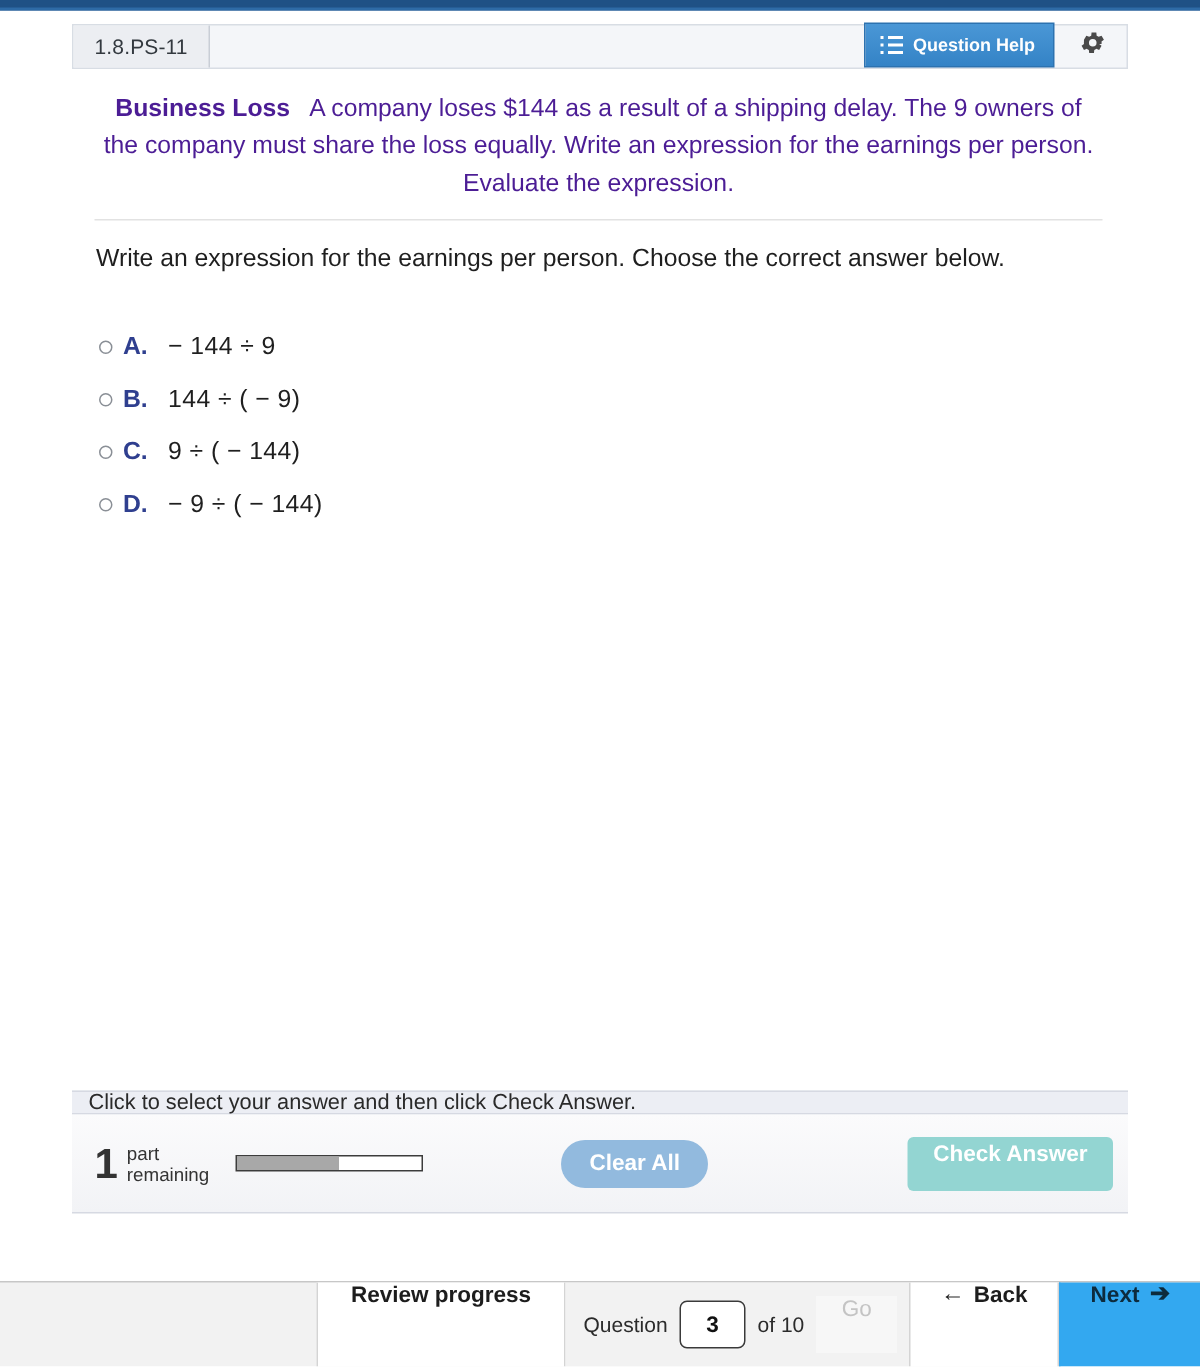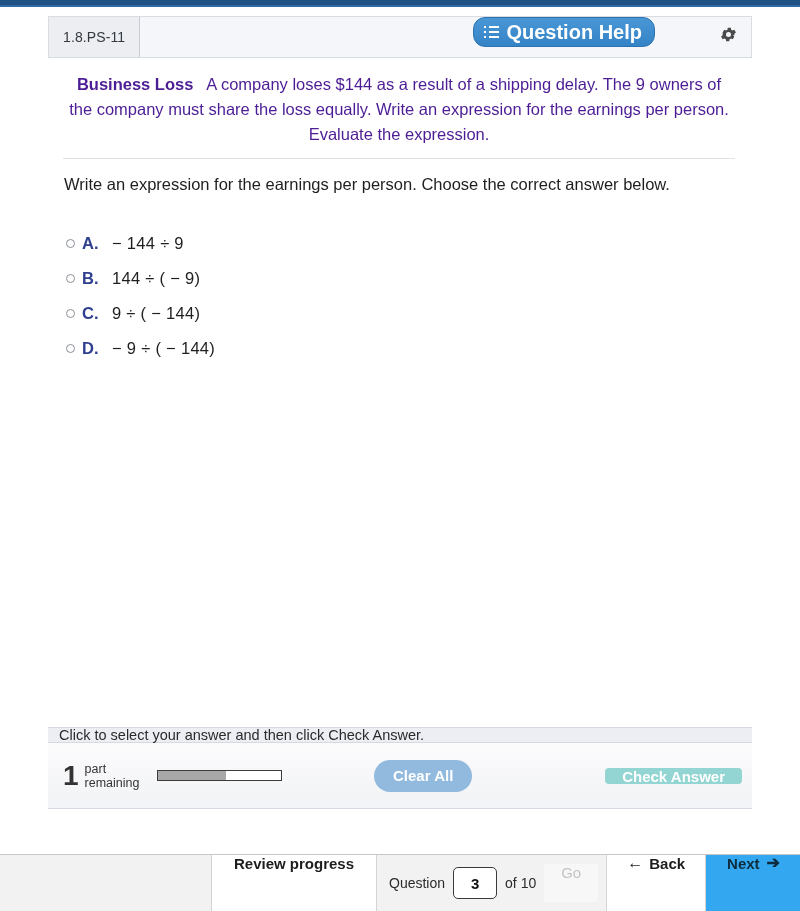--- a/index.html
+++ b/index.html
@@ -37,26 +37,25 @@
   .card {
     position: absolute;
     left: 48px; top: 16px;
     width: 704px;
     background: #ffffff;
   }
 
   
   .card-header {
     position: relative;
-    height: 42px;
+    height: 30px;
     background: #f4f6f9;
     border: 1px solid #d8dde4;
     display: flex;
-    align-items: flex-start;
-    gap: 48px;
+    align-items: flex-end;
   }
   .qid-tab {
     height: 100%;
     min-width: 80px;
     padding: 0 14px;
     display: flex;
     align-items: center;
     justify-content: center;
     background: #eceef2;
     border-right: 1px solid #c9ced6;
@@ -69,23 +68,23 @@
   .qhelp-btn {
     display: flex;
     align-items: center;
     gap: 7px;
     height: 30px;
     padding: 0 12px 0 10px;
     margin-right: 8px;
     background: #3e8ed0;
     background: linear-gradient(#4a97d6, #3483c6);
     border: 1px solid #2c72b0;
-    border-radius: 12px;
+    border-radius: 0;
     color: #ffffff;
-    font-size: 20px;
+    font-size: 12px;
     font-weight: bold;
     cursor: pointer;
     white-space: nowrap;
   }
   .list-icon { display: block; width: 15px; height: 12px; }
   .list-icon span {
     display: block;
     height: 2px;
     background: #ffffff;
     margin-bottom: 3px;
@@ -241,24 +240,24 @@
     border: none;
     border-radius: 16px;
     color: #ffffff;
     font-size: 15px;
     font-weight: bold;
     cursor: pointer;
   }
   .check-btn {
     position: absolute;
     right: 10px;
-    height: 16px;
-    padding: 0 17px;
-    display: flex;
-    align-items: flex-start;
+    height: 36px;
+    padding: 16px 17px;
+    display: flex;
+    align-items: flex-end;
     background: #93d5d2;
     border: none;
     border-radius: 4px;
     color: #ffffff;
     font-size: 15px;
     font-weight: bold;
     cursor: pointer;
   }
 
   

